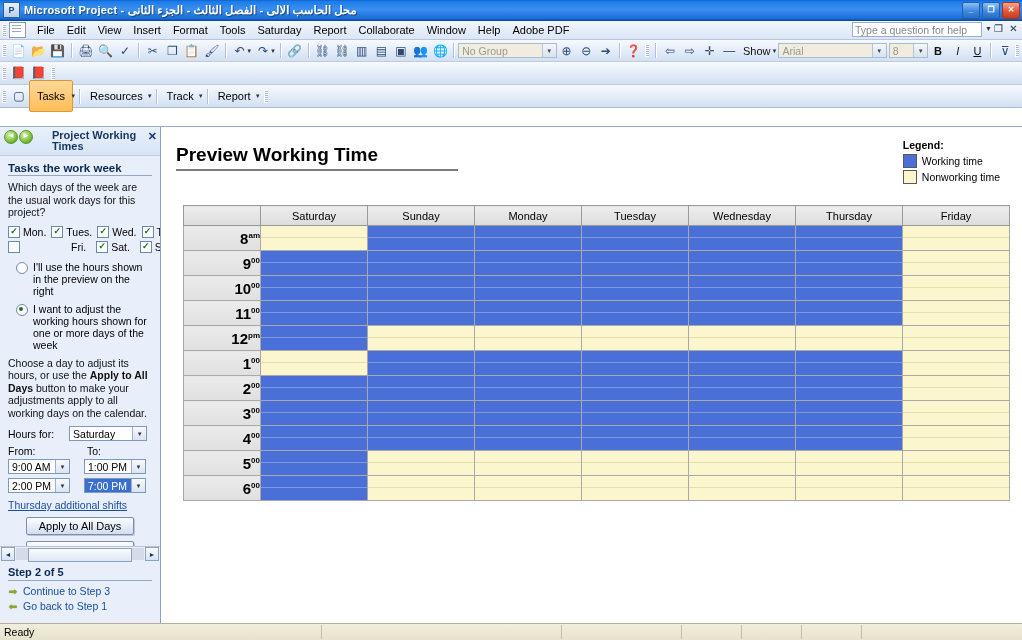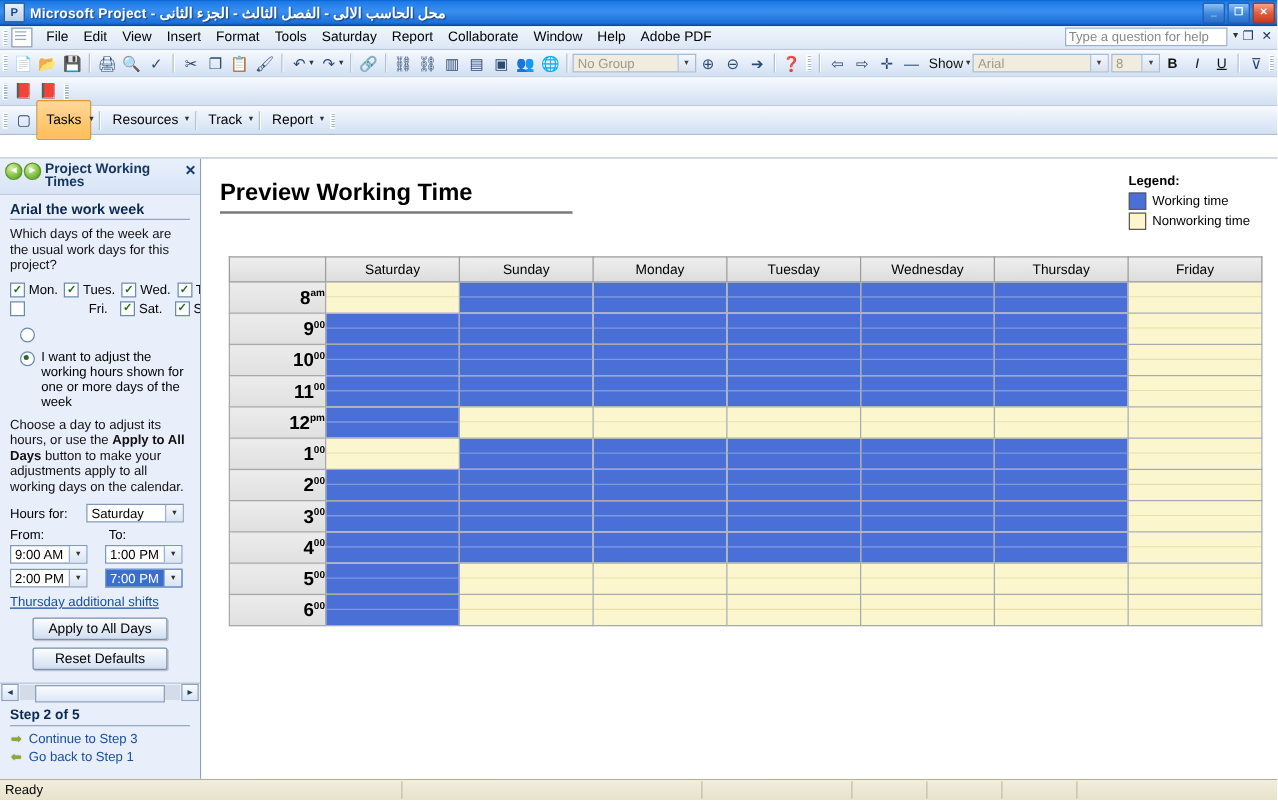--- a/index.html
+++ b/index.html
@@ -115,21 +115,21 @@
     background:linear-gradient(to bottom,#e8f0fb,#d8e4f6);
     padding:3px 3px 3px 4px;display:flex;align-items:flex-start;
     border-bottom:1px solid #c0cde0;min-height:20px;
   }
   .navarrow{
     width:12px;height:12px;border-radius:50%;flex:0 0 auto;margin-right:1px;
     background:radial-gradient(circle at 35% 30%,#d4f0a0,#7cc040 60%,#4f8a20);
     border:1px solid #5e9428;color:#fff;font-size:8px;line-height:10px;text-align:center;
   }
   .sb-title{
-    font-weight:bold;font-size:11px;color:#17365d;margin-left:2px;line-height:11px;
+    font-weight:bold;font-size:11px;color:#17365d;margin-left:18px;line-height:11px;
     flex:1;
   }
   .sb-close{color:#1a3c6e;font-weight:bold;font-size:11px;cursor:pointer;padding-left:2px;}
   .sb-scroll{flex:1;overflow:hidden;padding:4px 8px 0 8px;}
   .sb-h2{
     font-weight:bold;font-size:11.5px;color:#0a2a52;border-bottom:1px solid #93a8c4;
     padding-bottom:1px;margin:2px 0 5px 0;
   }
   .sb-p{font-size:10.5px;color:#111;line-height:12.5px;margin:0 0 7px 0;}
   .sb-p b{font-weight:bold;}
@@ -376,21 +376,21 @@
 
   <div class="sidebar">
     <div class="sb-header">
       <div class="navarrow">◄</div>
       <div class="navarrow">►</div>
       <div class="sb-title">Project Working Times</div>
       <div class="sb-close">✕</div>
     </div>
 
     <div class="sb-scroll">
-      <div class="sb-h2">Arial the work week</div>
+      <div class="sb-h2">Tasks the work week</div>
       <div class="sb-p">Which days of the week are the usual work days for this project?</div>
 
       <div class="cbrow">
         <div class="cbitem">
           <div class="cbox">✓</div>
           <span class="cblabel">Mon.</span>
         </div>
         <div class="cbitem">
           <div class="cbox">✓</div>
           <span class="cblabel">Tues.</span>
@@ -415,20 +415,21 @@
           <span class="cblabel">Sat.</span>
         </div>
         <div class="cbitem">
           <div class="cbox">✓</div>
           <span class="cblabel">Sun.</span>
         </div>
       </div>
 
       <div class="radrow">
         <div class="radio"></div>
+        <div class="radlabel">I'll use the hours shown in the preview on the right</div>
       </div>
       <div class="radrow">
         <div class="radio on"></div>
         <div class="radlabel">I want to adjust the working hours shown for one or more days of the week</div>
       </div>
 
       <div class="sb-p"><span>Choose a day to adjust its hours, or use the </span><b>Apply to All Days</b><span> button to make your adjustments apply to all working days on the calendar.</span></div>
 
       <div class="fldrow">
         <span class="fldlabel">Hours for:</span>

